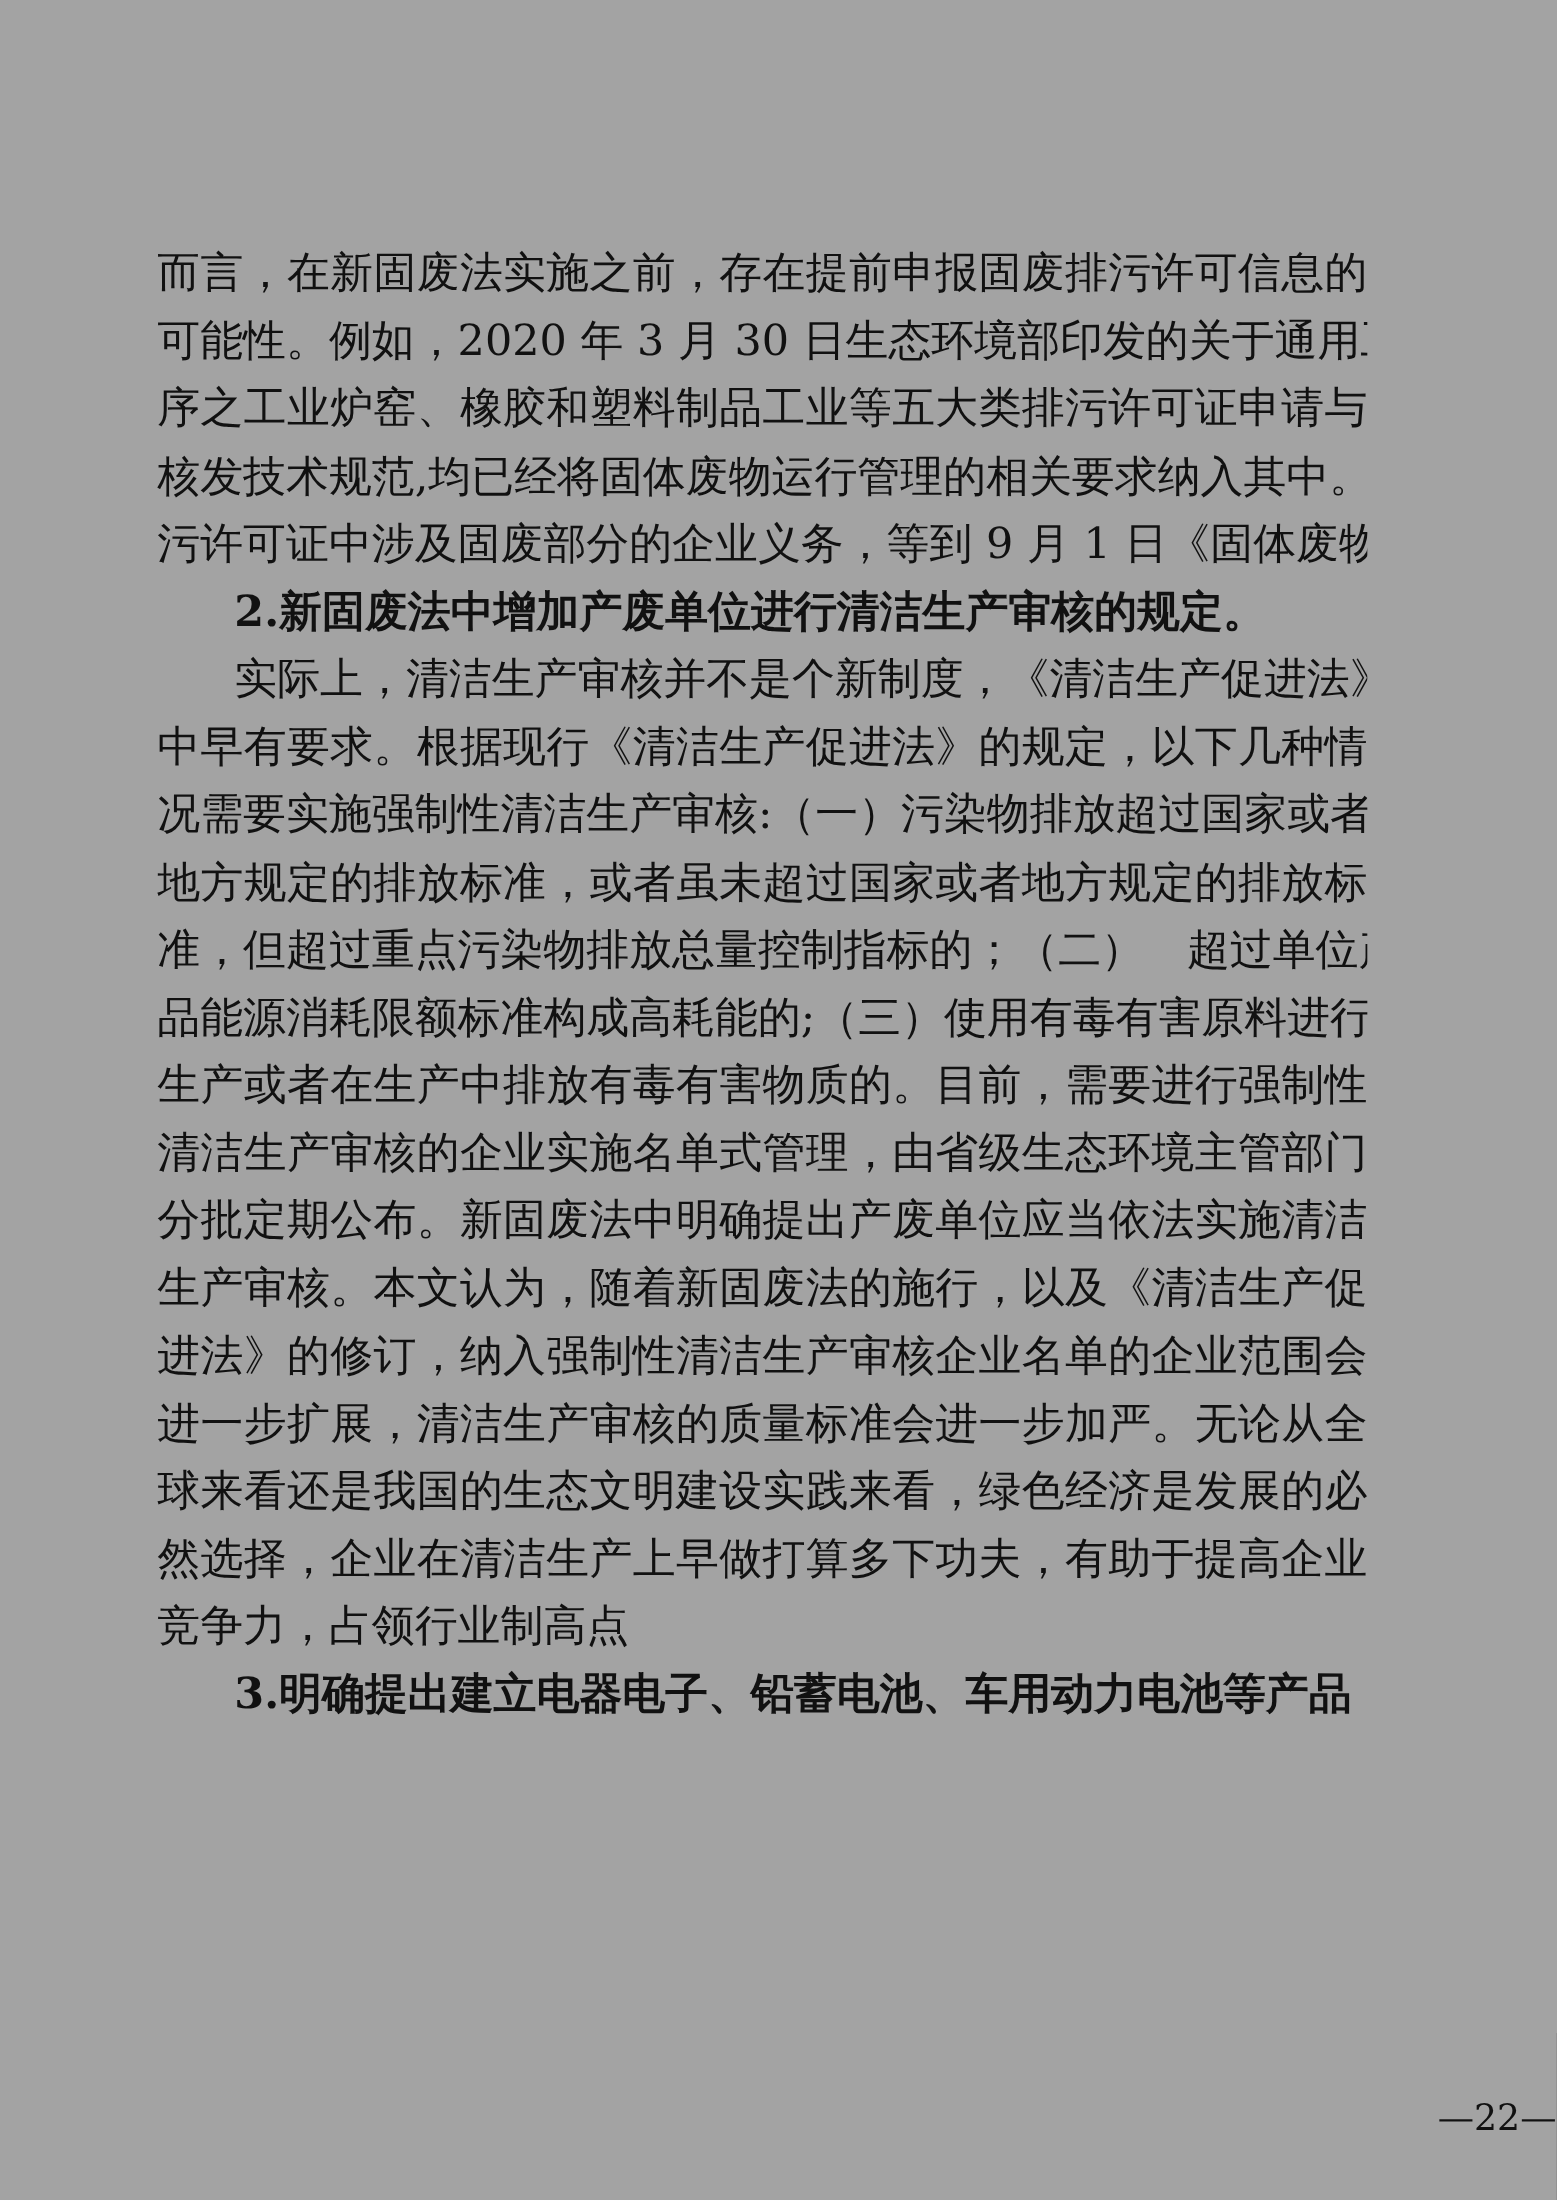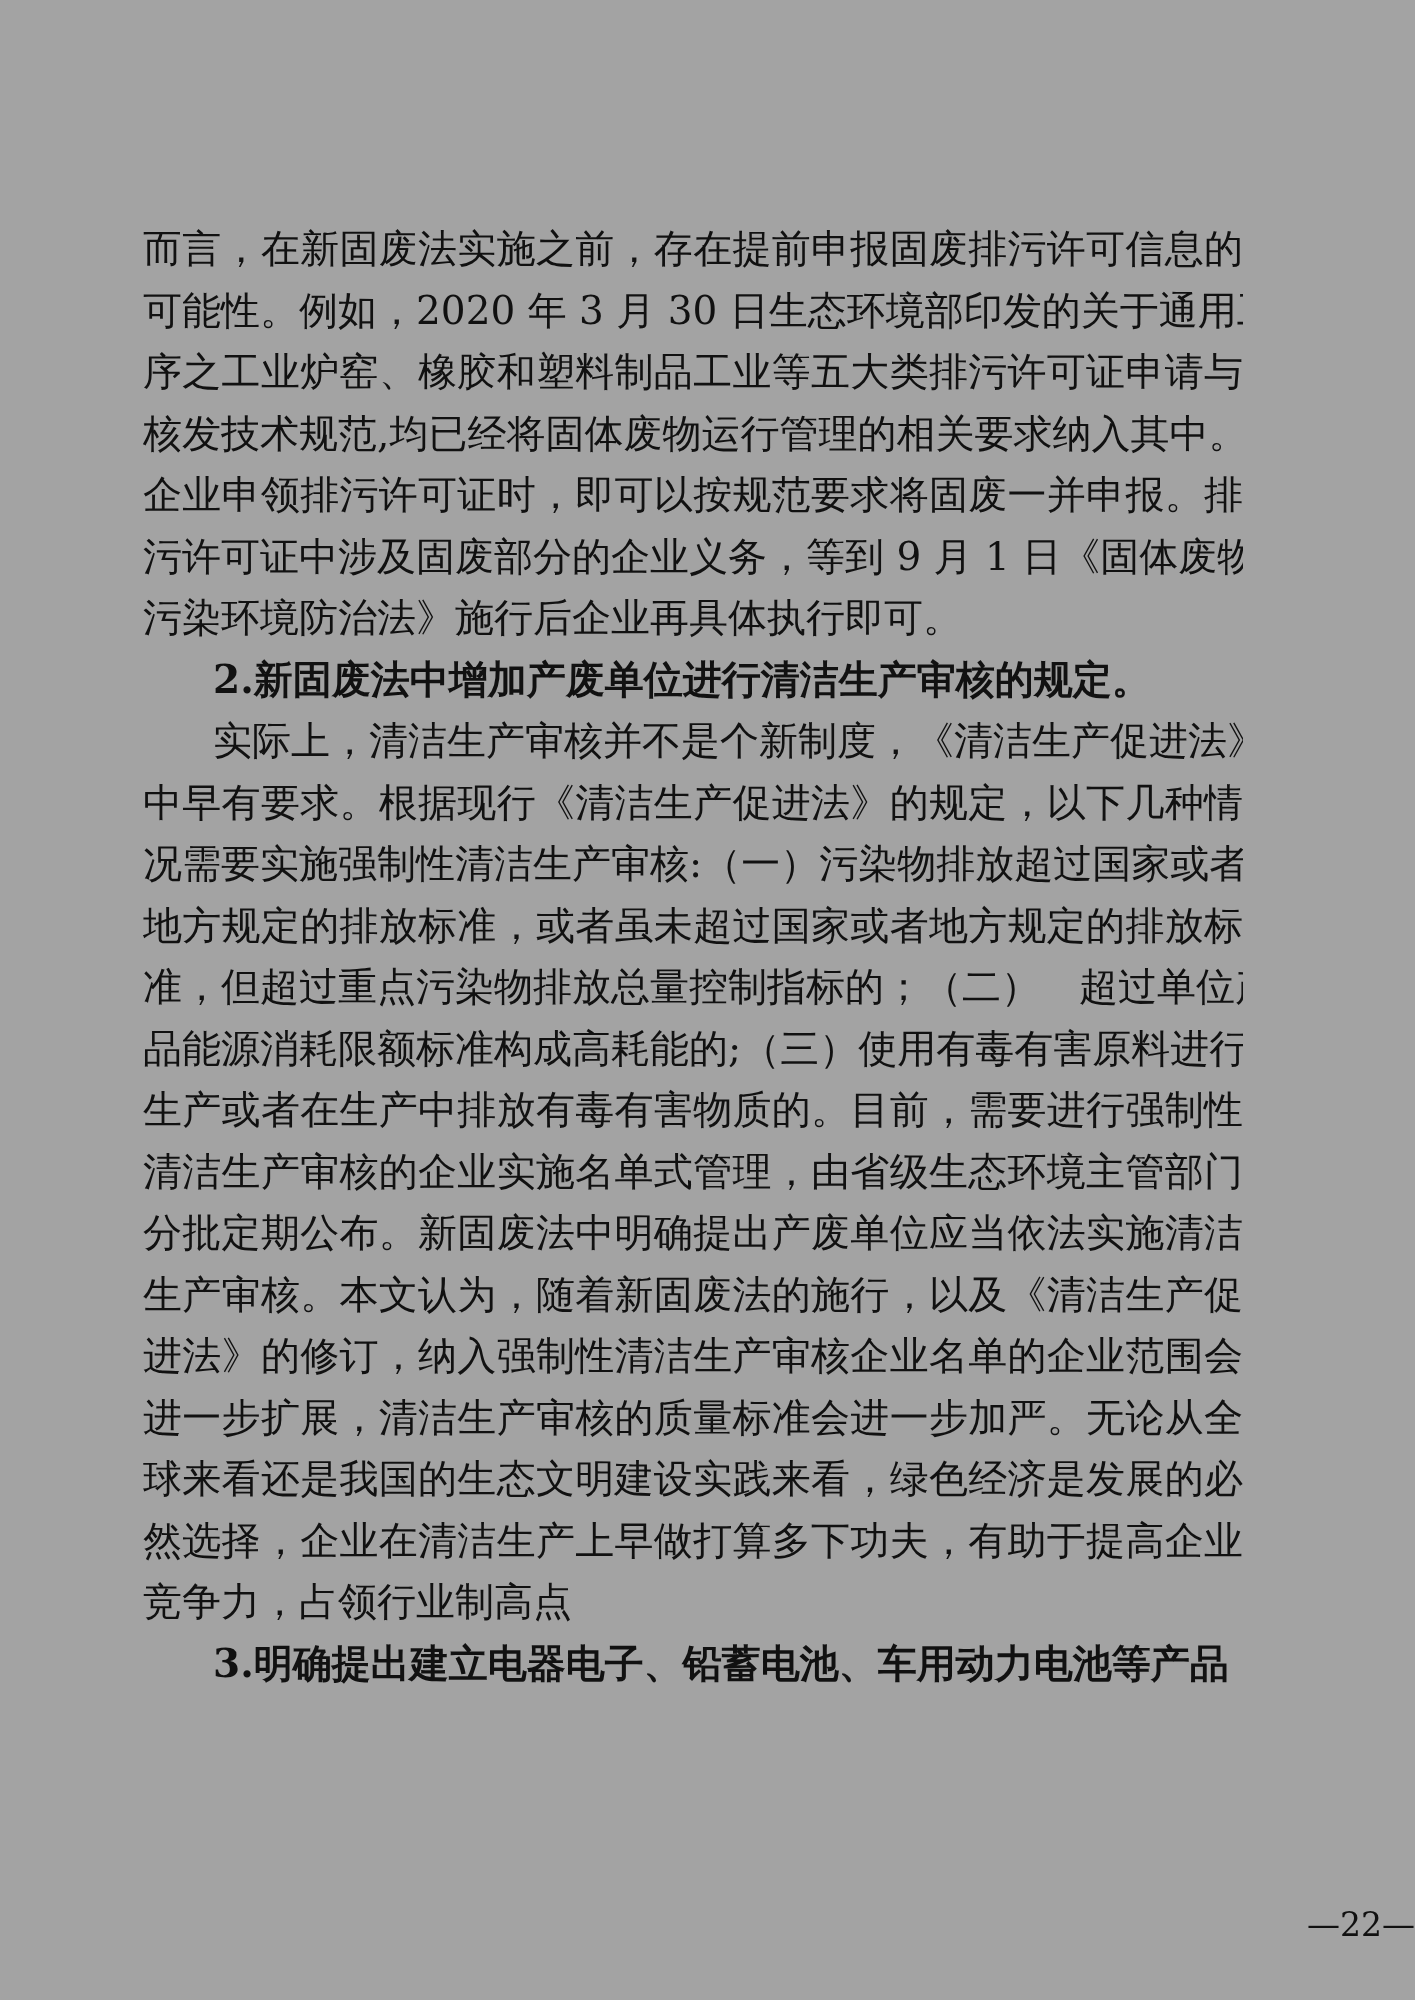--- a/index.html
+++ b/index.html
@@ -48,23 +48,21 @@
 <body>
 
 <div class="page">
   <div class="content">
 
     <div>
       <div class="line">而言，在新固废法实施之前，存在提前申报固废排污许可信息的</div>
       <div class="line">可能性。例如，2020 年 3 月 30 日生态环境部印发的关于通用工</div>
       <div class="line">序之工业炉窑、橡胶和塑料制品工业等五大类排污许可证申请与</div>
       <div class="line">核发技术规范,均已经将固体废物运行管理的相关要求纳入其中。</div>
-      <div class="line">企业申领排污许可证时，即可以按规范要求将固废一并申报。排</div>
       <div class="line">污许可证中涉及固废部分的企业义务，等到 9 月 1 日《固体废物</div>
-      <div class="line nj">污染环境防治法》施行后企业再具体执行即可。</div>
     </div>
 
     <div class="heading">
       <div class="line nj ind">2.新固废法中增加产废单位进行清洁生产审核的规定。</div>
     </div>
 
 
     <div>
       <div class="line ind">实际上，清洁生产审核并不是个新制度，《清洁生产促进法》</div>
       <div class="line">中早有要求。根据现行《清洁生产促进法》的规定，以下几种情</div>

